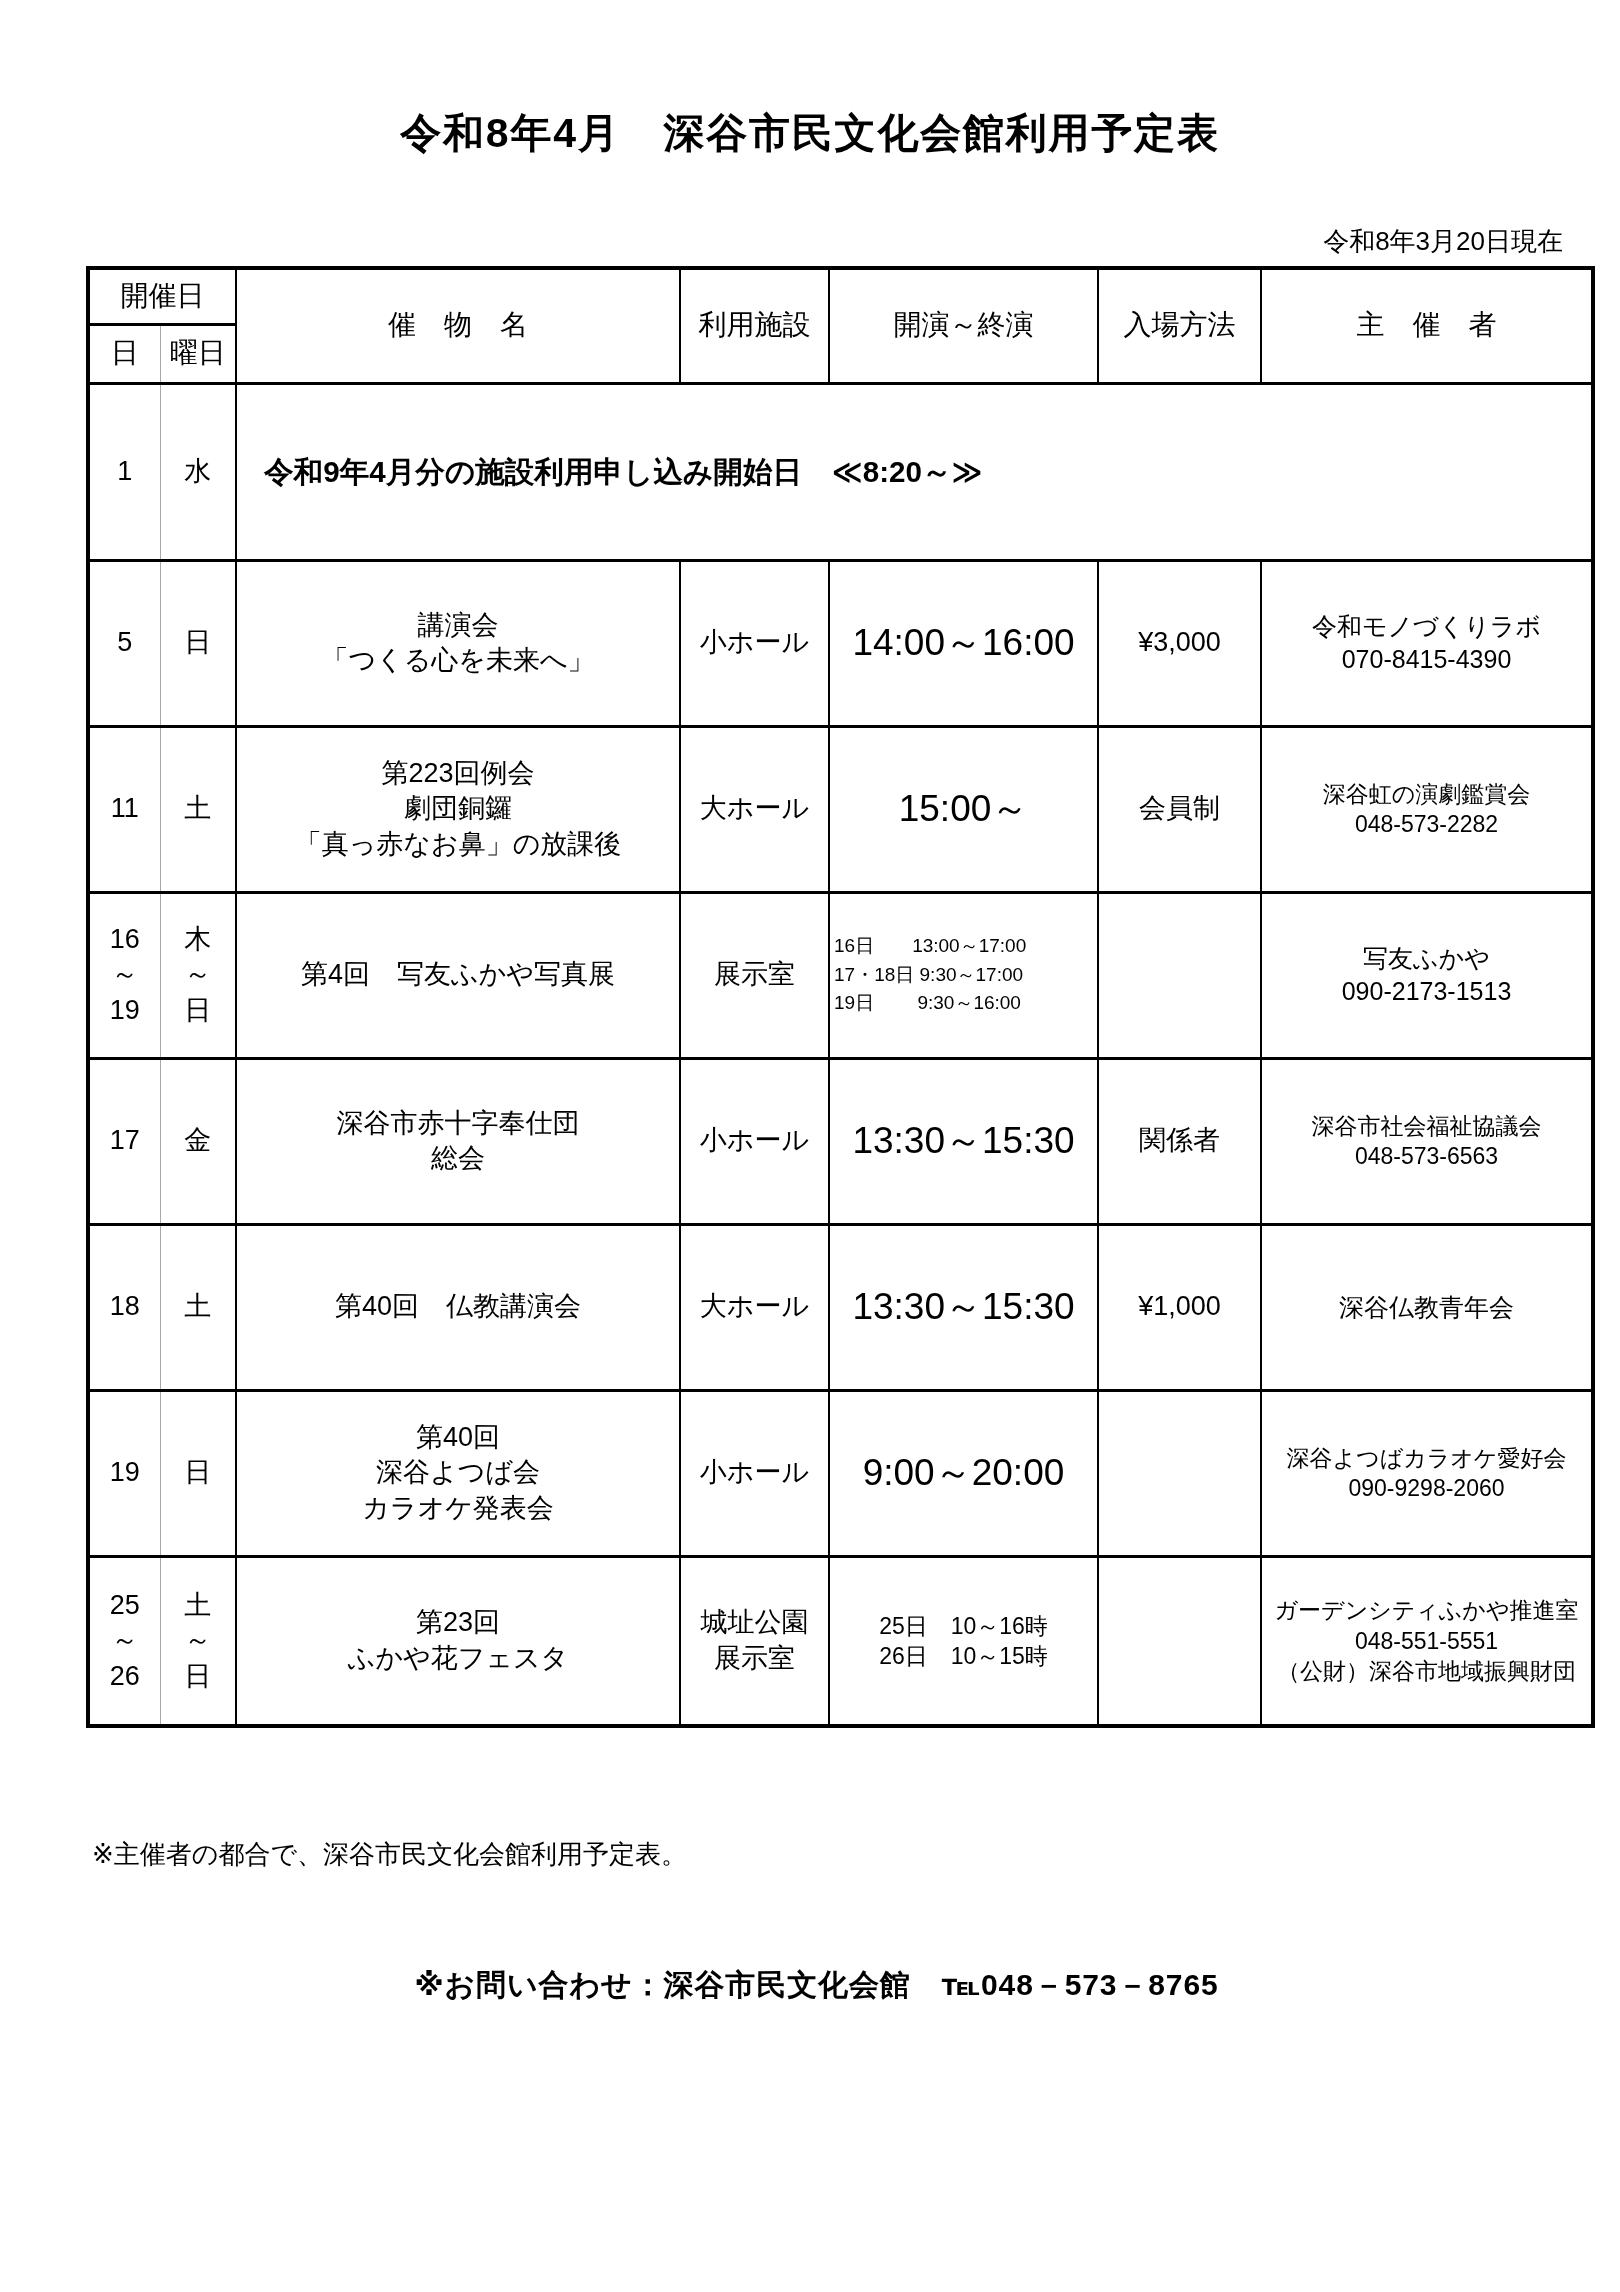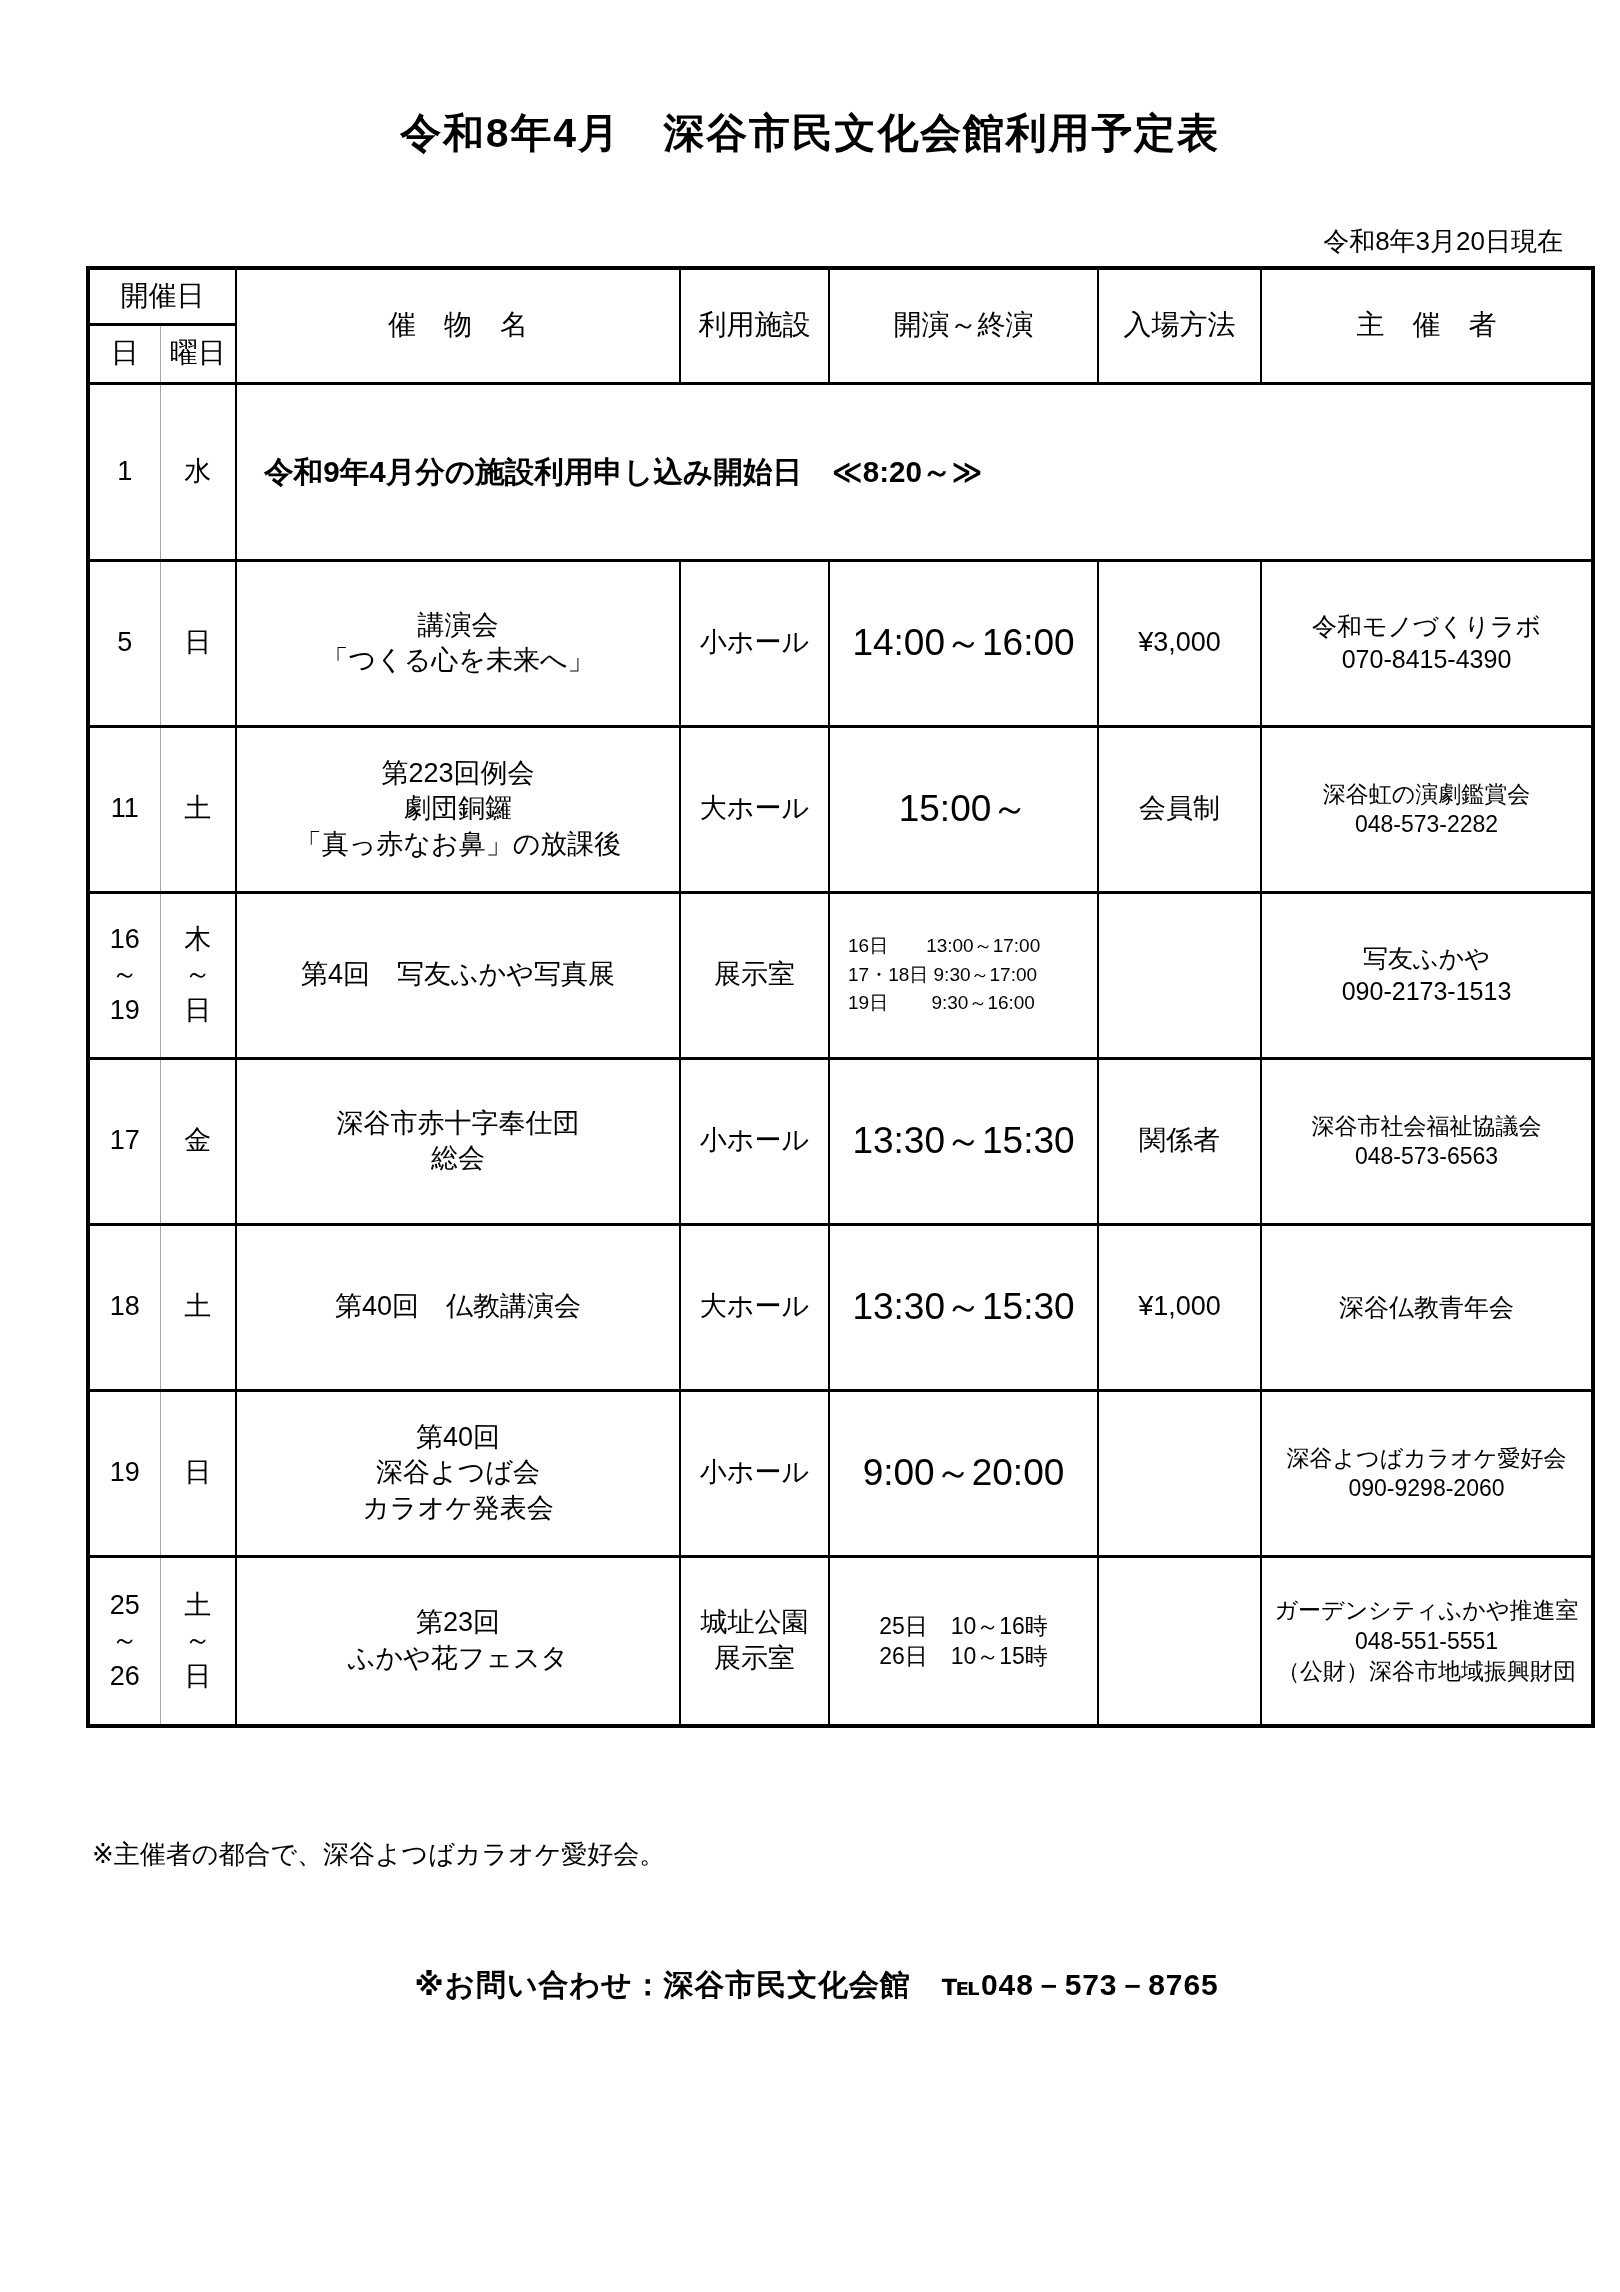--- a/index.html
+++ b/index.html
@@ -58,21 +58,21 @@
   td.open-cell {
     text-align: left;
     padding-left: 27px;
     font-weight: bold;
     font-size: 29.6px;
   }
   td.c-time { font-size: 37px; }
   td.time-xs {
     font-size: 19px;
     text-align: left;
-    padding-left: 18px;
+    padding-left: 4px;
     line-height: 1.5;
   }
   td.time-sm { font-size: 23px; }
   td.c-org { font-size: 25px; }
   td.org-sm { font-size: 23px; }
   td.org-xs { font-size: 23px; }
   .note-change {
     margin: 109px 0 0 92px;
     font-size: 26px;
   }
@@ -213,16 +213,16 @@
       <td class="c-time time-sm">25日　10～16時
 26日　10～15時</td>
       <td class="c-adm"></td>
       <td class="c-org org-xs">ガーデンシティふかや推進室
 048-551-5551
 （公財）深谷市地域振興財団</td>
     </tr>
   </tbody>
 </table>
 
-<div class="note-change">※主催者の都合で、深谷よつばカラオケ愛好会。</div>
+<div class="note-change">※主催者の都合で、深谷市民文化会館利用予定表。</div>
 
 <div class="note-contact">※お問い合わせ：深谷市民文化会館　℡048－573－8765</div>
 
 
 </body></html>

